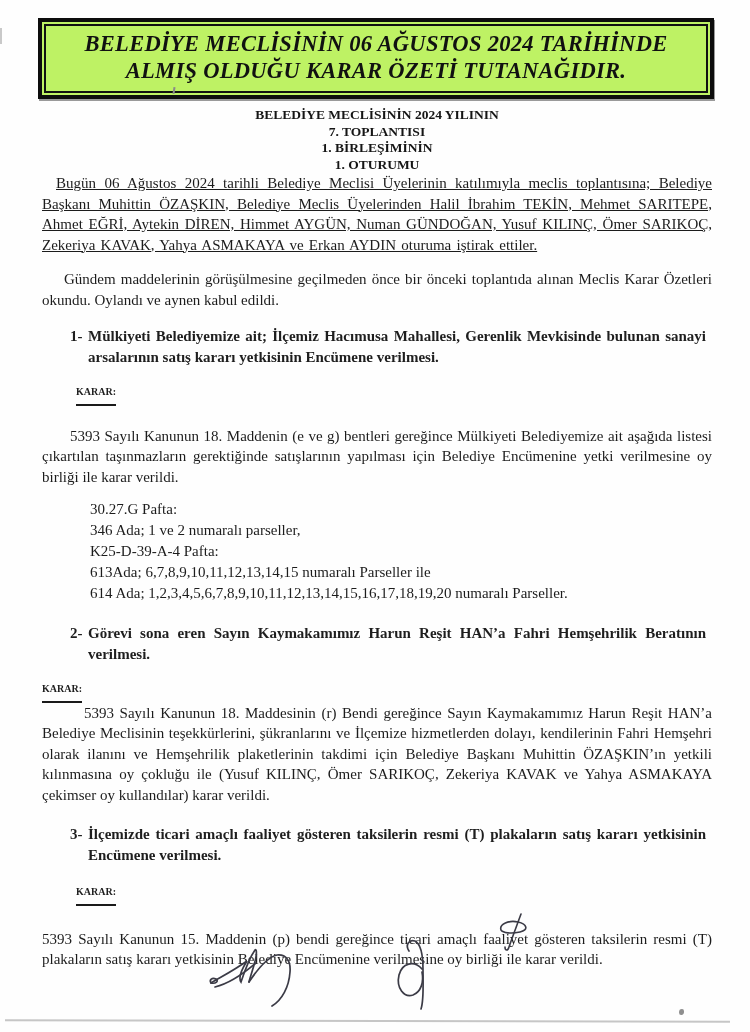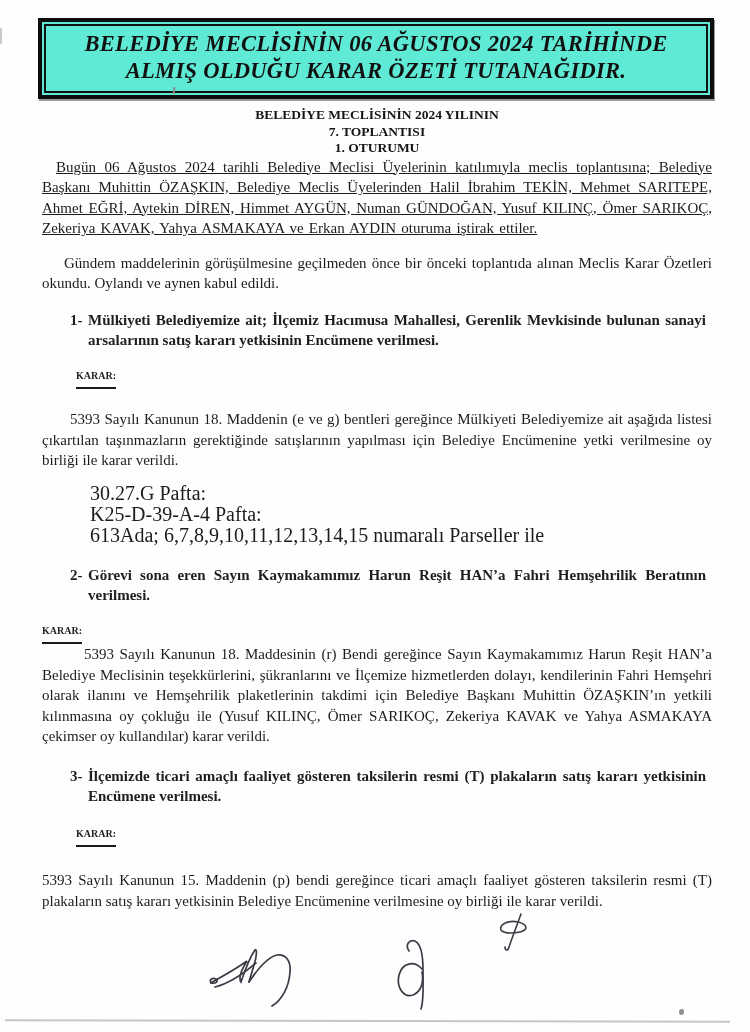--- a/index.html
+++ b/index.html
@@ -15,21 +15,21 @@
   .content{
     position:absolute;
     left:42px;top:18px;
     width:670px;
   }
   
   .title-box{
     margin-left:-4px;margin-right:-2px;
     border:4px solid #0d0d0d;
     padding:2px;
-    background:#5eead4;
+    background:#bef264;
     box-shadow:1px 2px 0 #9a9a9a;
   }
   .title-inner{
     border:2px solid #111;
     padding:4px 8px 7px 8px;
     text-align:center;
     font-weight:bold;
     font-style:italic;
     font-size:22.5px;
     line-height:27px;
@@ -80,21 +80,21 @@
     border-bottom:2px solid #1a1a1a;
     padding-bottom:1px;
   }
   .p-karar1{text-indent:28px;margin-top:20px;}
   .p-karar2{text-indent:42px;}
   .p-karar3{margin-top:23px;text-indent:0;}
   
   .parcel-list{
     margin-top:12px;
     margin-left:48px;
-    font-size:20px;
+    font-size:15px;
     line-height:21px;
     color:#1c1c1c;
   }
   
   .sig-overlay{
     position:absolute;left:0;top:0;width:750px;height:1032px;
     pointer-events:none;
   }
   .bottom-line{
     position:absolute;
@@ -115,38 +115,41 @@
     <div class="title-box">
       <div class="title-inner">
         <div>BELEDİYE MECLİSİNİN 06 AĞUSTOS 2024 TARİHİNDE</div>
         <div>ALMIŞ OLDUĞU KARAR ÖZETİ TUTANAĞIDIR.</div>
       </div>
     </div>
 
     <div class="meeting-header">
       <div>BELEDİYE MECLİSİNİN 2024 YILININ</div>
       <div>7. TOPLANTISI</div>
+      <div>1. BİRLEŞİMİNİN</div>
       <div>1. OTURUMU</div>
     </div>
 
     <p class="para p-attendance">Bugün 06 Ağustos 2024 tarihli Belediye Meclisi Üyelerinin katılımıyla meclis toplantısına; Belediye Başkanı Muhittin ÖZAŞKIN, Belediye Meclis Üyelerinden Halil İbrahim TEKİN, Mehmet SARITEPE, Ahmet EĞRİ, Aytekin DİREN, Himmet AYGÜN, Numan GÜNDOĞAN, Yusuf KILINÇ, Ömer SARIKOÇ, Zekeriya KAVAK, Yahya ASMAKAYA ve Erkan AYDIN oturuma iştirak ettiler.</p>
     <p class="para p-agenda">Gündem maddelerinin görüşülmesine geçilmeden önce bir önceki toplantıda alınan Meclis Karar Özetleri okundu. Oylandı ve aynen kabul edildi.</p>
 
     <div class="item">
       <span class="num">1-</span>
       <span class="itext">Mülkiyeti Belediyemize ait; İlçemiz Hacımusa Mahallesi, Gerenlik Mevkisinde bulunan sanayi arsalarının satış kararı yetkisinin Encümene verilmesi.</span>
     </div>
     <div class="karar-label indented">
       <span>KARAR:</span>
     </div>
     <p class="para p-karar1">5393 Sayılı Kanunun 18. Maddenin (e ve g) bentleri gereğince Mülkiyeti Belediyemize ait aşağıda listesi çıkartılan taşınmazların gerektiğinde satışlarının yapılması için Belediye Encümenine yetki verilmesine oy birliği ile karar verildi.</p>
     <div class="parcel-list">
       <div>30.27.G Pafta:</div>
+      <div>346 Ada; 1 ve 2 numaralı parseller,</div>
       <div>K25-D-39-A-4 Pafta:</div>
       <div>613Ada; 6,7,8,9,10,11,12,13,14,15 numaralı Parseller ile</div>
+      <div>614 Ada; 1,2,3,4,5,6,7,8,9,10,11,12,13,14,15,16,17,18,19,20 numaralı Parseller.</div>
     </div>
 
     <div class="item" style="margin-top:19px;">
       <span class="num">2-</span>
       <span class="itext">Görevi sona eren Sayın Kaymakamımız Harun Reşit HAN’a Fahri Hemşehrilik Beratının verilmesi.</span>
     </div>
     <div class="karar-label">
       <span>KARAR:</span>
     </div>
     <p class="para p-karar2">5393 Sayılı Kanunun 18. Maddesinin (r) Bendi gereğince Sayın Kaymakamımız Harun Reşit HAN’a Belediye Meclisinin teşekkürlerini, şükranlarını ve İlçemize hizmetlerden dolayı, kendilerinin Fahri Hemşehri olarak ilanını ve Hemşehrilik plaketlerinin takdimi için Belediye Başkanı Muhittin ÖZAŞKIN’ın yetkili kılınmasına oy çokluğu ile (Yusuf KILINÇ, Ömer SARIKOÇ, Zekeriya KAVAK ve Yahya ASMAKAYA çekimser oy kullandılar) karar verildi.</p>

